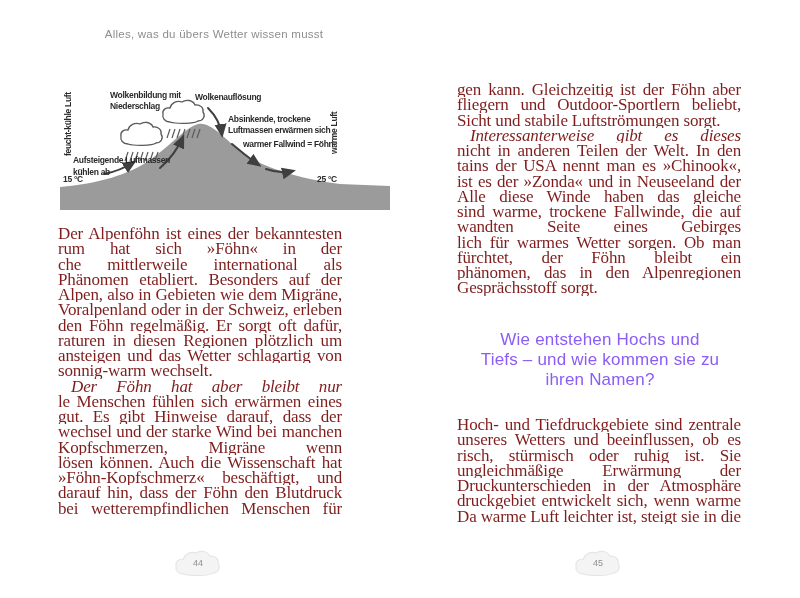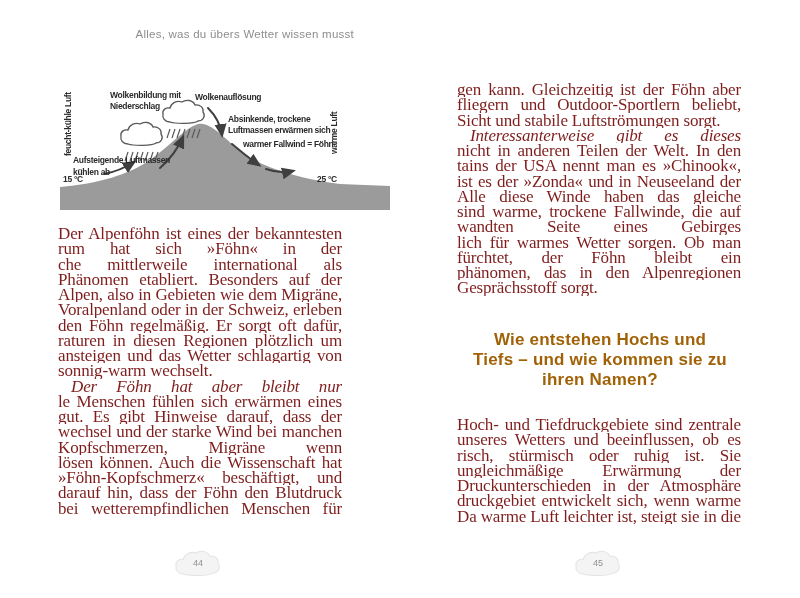--- a/index.html
+++ b/index.html
@@ -9,34 +9,34 @@
                 font-family:"Liberation Sans", sans-serif;font-size:11.5px;
                 color:#8d8d8d;letter-spacing:.25px;}
   .col{position:absolute;width:284px;}
   .line{height:15.25px;line-height:15.25px;font-size:17px;color:#7f1d1d;
         letter-spacing:-0.15px;text-align:justify;text-align-last:justify;
         overflow:hidden;white-space:nowrap;}
   .line{white-space:normal;}
   .line.last{text-align-last:left;}
   .line.indent{text-indent:13px;font-style:italic;}
   .section-heading{position:absolute;left:430px;top:330px;width:340px;text-align:center;
-                   font-family:"Liberation Sans", sans-serif;font-weight:bold;
-                   font-size:17px;line-height:20px;color:#a16207;letter-spacing:.2px;}
+                   font-family:"Liberation Sans", sans-serif;font-weight:normal;
+                   font-size:17px;line-height:20px;color:#8b5cf6;letter-spacing:.2px;}
   .diagram-svg{position:absolute;left:38px;top:76px;}
   .dg-label{font-family:"Liberation Sans", sans-serif;font-weight:bold;font-size:8.5px;
             letter-spacing:-0.3px;fill:#2b2b2b;}
   .pagecloud{position:absolute;top:548px;width:52px;height:30px;}
   .pagecloud text{font-family:"Liberation Sans", sans-serif;font-size:9px;fill:#8f8f8f;}
 </style>
 </head>
 <body>
 
 <div id="canvas">
 
-  <div class="running-head" style="left:14px;text-align:right;">Alles, was du übers Wetter wissen musst</div>
+  <div class="running-head" style="left:44px;">Alles, was du übers Wetter wissen musst</div>
 
   <svg class="diagram-svg" width="352" height="134" viewBox="0 0 352 134">
     <defs>
       <marker id="ah" markerWidth="8" markerHeight="8" refX="5.5" refY="3" orient="auto">
         <path d="M0,0 L7,3 L0,6 Z" fill="#3f3f3f"></path>
       </marker>
     </defs>
 
     <path fill="#9b9b9b" d="M22,111 C60,108 92,98 112,84 C132,70 147,52 160,48 C172,45 186,62 206,78
              C226,92 262,103 302,108 L352,110 L352,134 L22,134 Z"></path>

